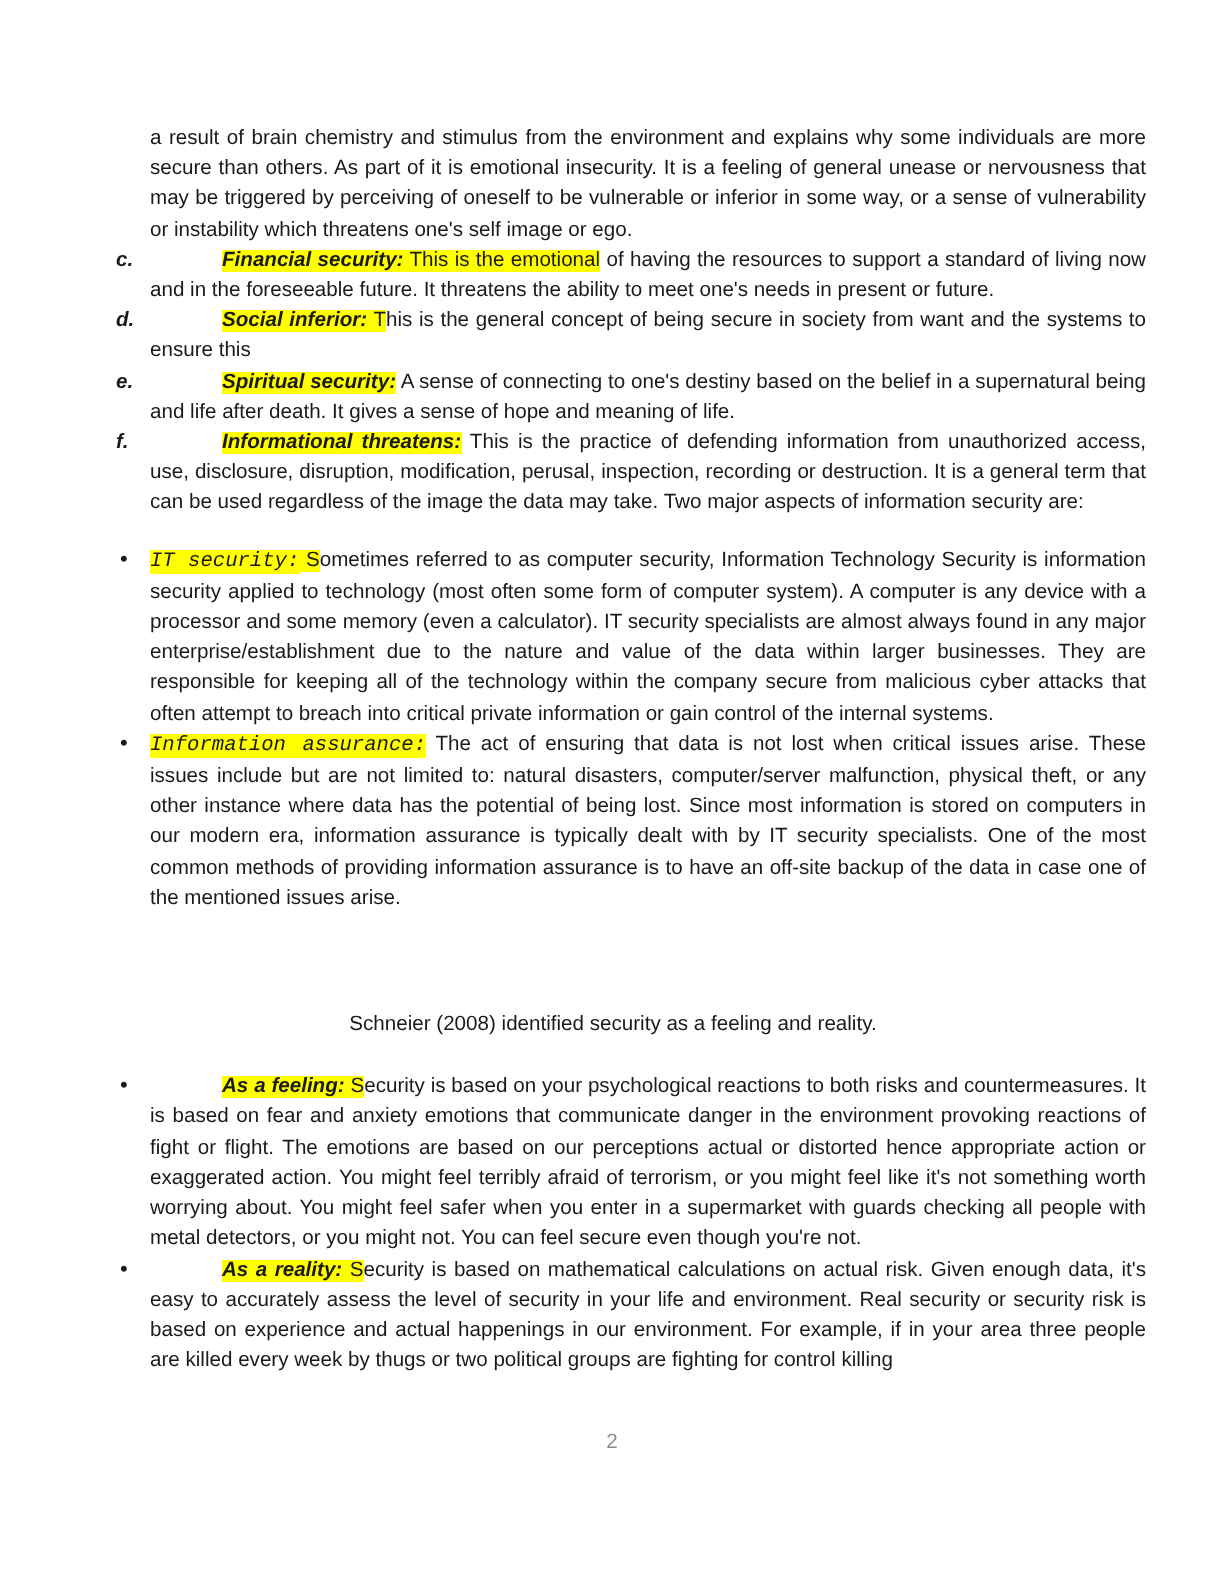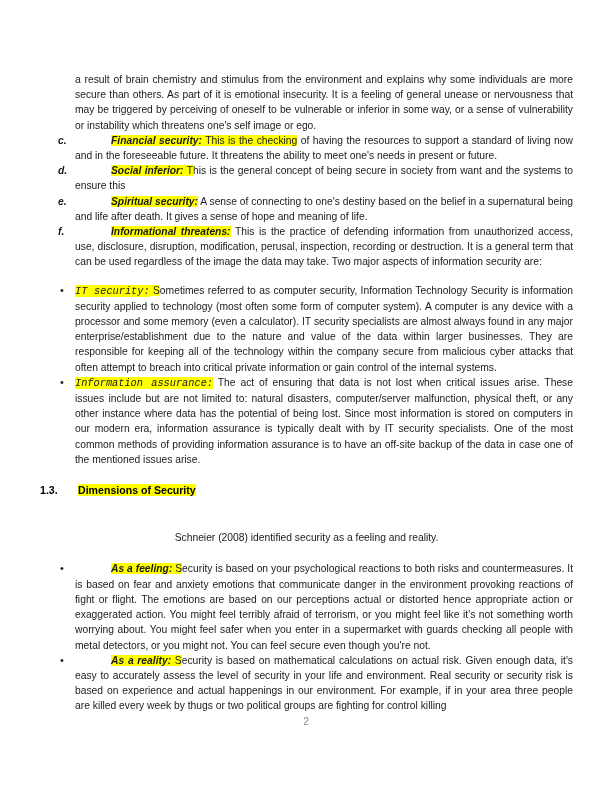--- a/index.html
+++ b/index.html
@@ -18,21 +18,21 @@
   .page {
     position: absolute;
     left: 0; top: 0;
     width: 612px;
     height: 792px;
     background: #ffffff;
   }
   .content {
     position: absolute;
     left: 40px;
-    top: 72px;
+    top: 62px;
     width: 533px;
   }
   .body-text {
     font-size: 10.3px;
     line-height: 15.2px;
     text-align: justify;
     color: #1a1a1a;
   }
   
   .cont-para {
@@ -132,21 +132,21 @@
 
 <div class="page">
   <div class="content">
 
     <div class="body-text cont-para">
       <span>a result of brain chemistry and stimulus from the environment and explains why some individuals are more secure than others. As part of it is emotional insecurity. It is a feeling of general unease or nervousness that may be triggered by perceiving of oneself to be vulnerable or inferior in some way, or a sense of vulnerability or instability which threatens one's self image or ego.</span>
     </div>
 
     <div class="body-text lettered">
       <span class="marker">c.</span>
-      <span class="term-bold hl">Financial security:</span><span class="hl"> This is the checking</span><span> of having the resources to support a standard of living now and in the foreseeable future. It threatens the ability to meet one's needs in present or future.</span>
+      <span class="term-bold hl">Financial security:</span><span class="hl"> This is the emotional</span><span> of having the resources to support a standard of living now and in the foreseeable future. It threatens the ability to meet one's needs in present or future.</span>
     </div>
 
     <div class="body-text lettered">
       <span class="marker">d.</span>
       <span class="term-bold hl">Social inferior:</span><span class="hl"> T</span><span>his is the general concept of being secure in society from want and the systems to ensure this</span>
     </div>
 
     <div class="body-text lettered">
       <span class="marker">e.</span>
       <span class="term-bold hl">Spiritual security:</span><span class="hl"></span><span> A sense of connecting to one's destiny based on the belief in a supernatural being and life after death. It gives a sense of hope and meaning of life.</span>
@@ -164,23 +164,20 @@
       <span class="term-italic hl">IT security:</span><span class="hl"> S</span><span>ometimes referred to as computer security, Information Technology Security is information security applied to technology (most often some form of computer system). A computer is any device with a processor and some memory (even a calculator). IT security specialists are almost always found in any major enterprise/establishment due to the nature and value of the data within larger businesses. They are responsible for keeping all of the technology within the company secure from malicious cyber attacks that often attempt to breach into critical private information or gain control of the internal systems.</span>
     </div>
 
     <div class="body-text bulleted">
       <span class="bullet">•</span>
       <span class="term-italic hl">Information assurance:</span><span class="hl"></span><span> The act of ensuring that data is not lost when critical issues arise. These issues include but are not limited to: natural disasters, computer/server malfunction, physical theft, or any other instance where data has the potential of being lost. Since most information is stored on computers in our modern era, information assurance is typically dealt with by IT security specialists. One of the most common methods of providing information assurance is to have an off-site backup of the data in case one of the mentioned issues arise.</span>
     </div>
 
     <div class="spacer-lg"></div>
 
-    <div class="heading-row">
-      <span class="num">1.3.</span><span class="htext hl">Dimensions of Security</span>
-    </div>
 
     <div class="spacer-lg"></div>
 
 
     <div class="spacer-lg"></div>
 
     <div class="body-text plain-para">
       <span>Schneier (2008) identified security as a feeling and reality.</span>
     </div>
 

